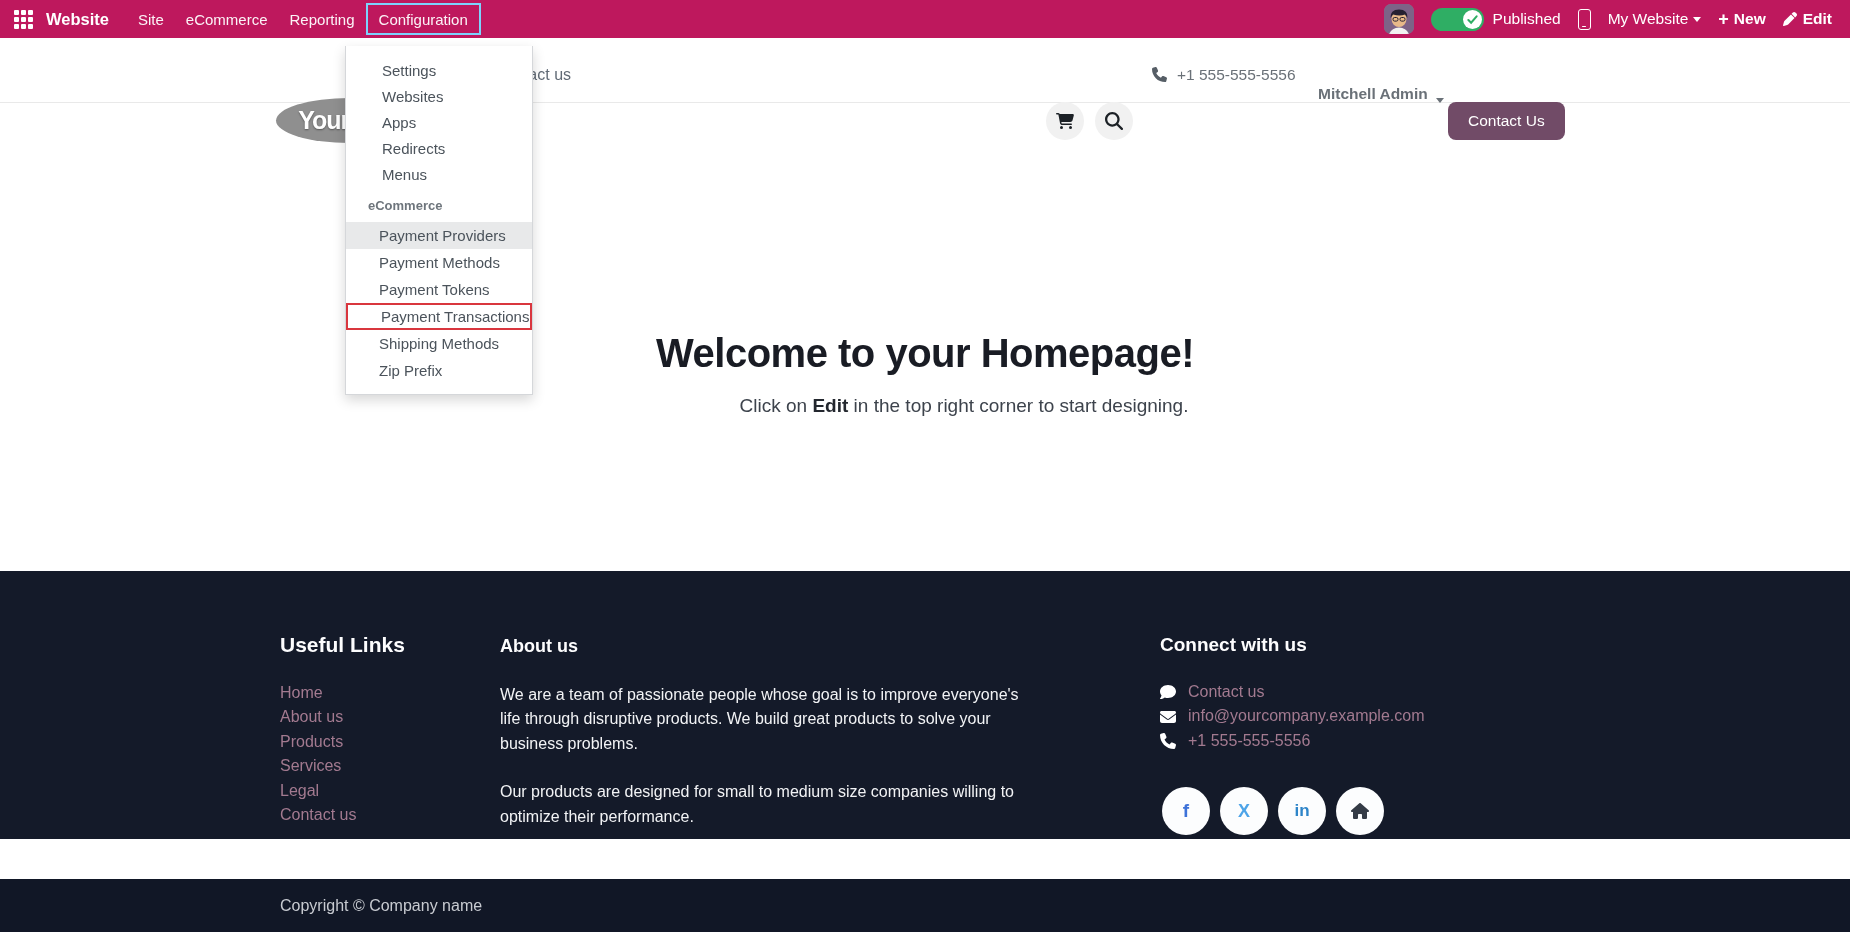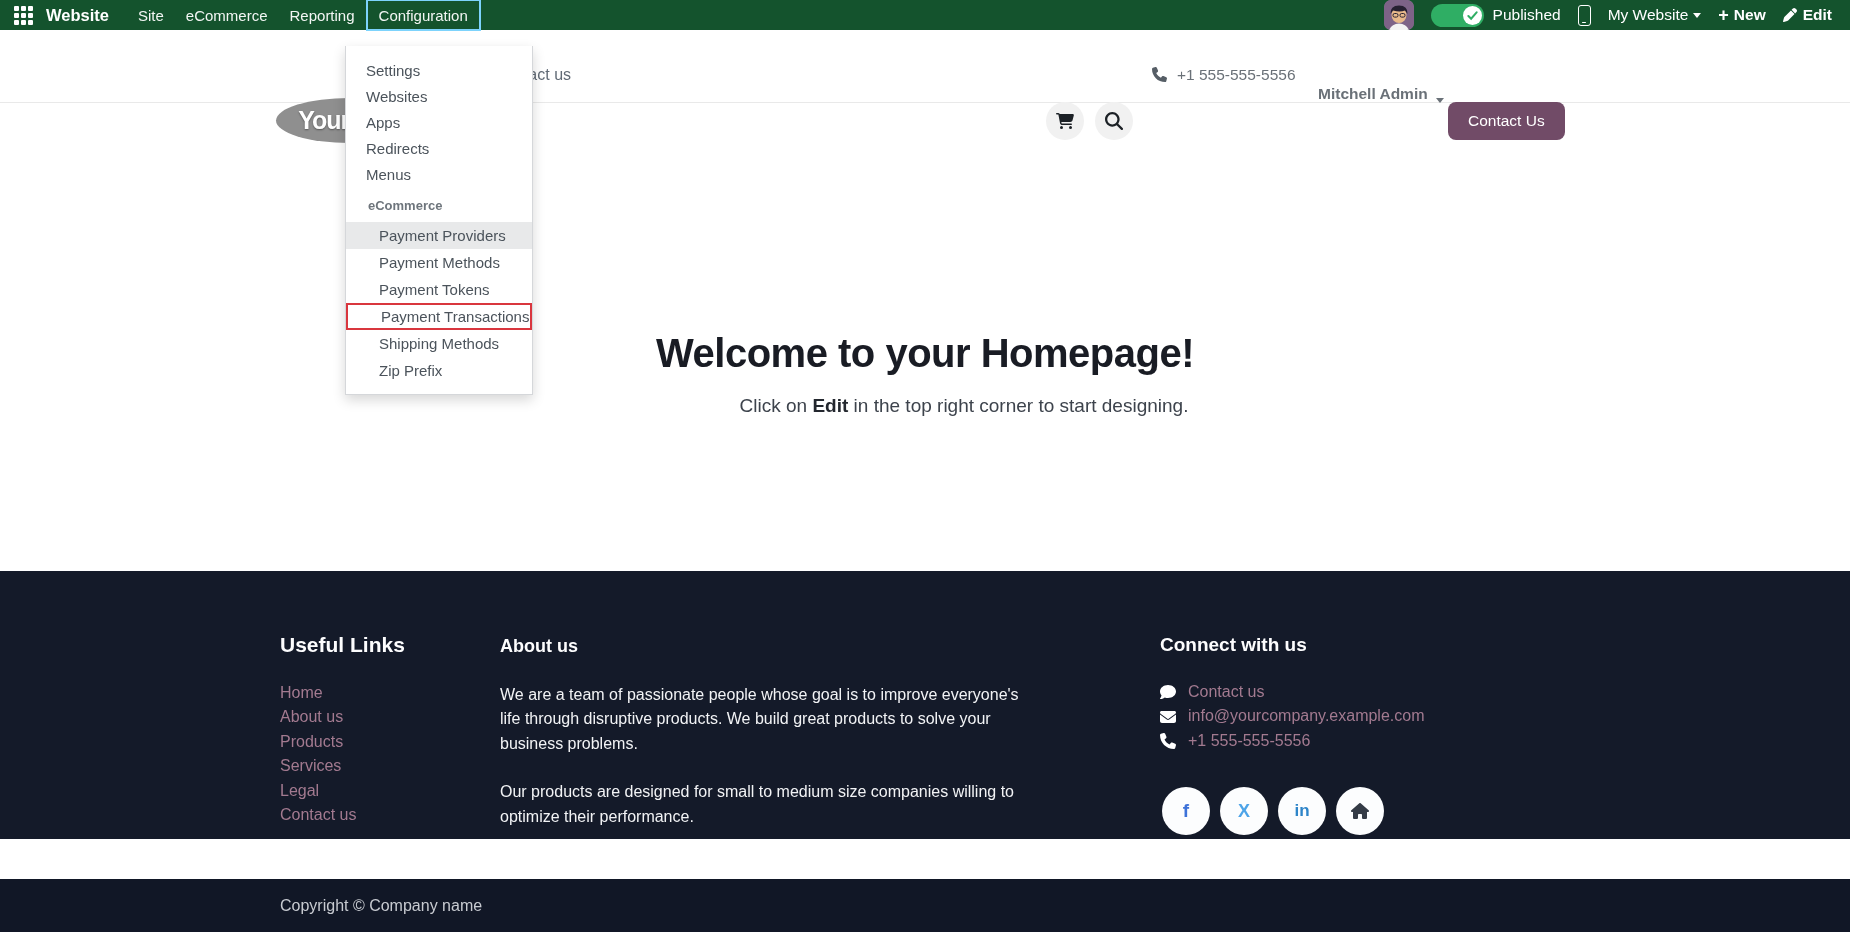--- a/index.html
+++ b/index.html
@@ -1,20 +1,20 @@
 <!DOCTYPE html>
 <html><head>
 <meta charset="utf-8">
 <style>
   * { margin:0; padding:0; box-sizing:border-box; }
   html,body { width:1850px; height:932px; background:#fff; font-family:"Liberation Sans","DejaVu Sans",sans-serif; overflow:hidden; }
   .stage { position:relative; width:1850px; height:932px; }
 
   
-  .topbar { position:absolute; left:0; top:0; width:1850px; height:30px; background:#14532d; display:flex; align-items:center; color:#fff; z-index:200; }
+  .topbar { position:absolute; left:0; top:0; width:1850px; height:38px; background:#be185d; display:flex; align-items:center; color:#fff; z-index:200; }
   .topbar-left { display:flex; align-items:center; padding-left:14px; }
   .grid-icon { width:19px; height:19px; display:grid; grid-template-columns:repeat(3,5px); grid-template-rows:repeat(3,5px); gap:2px; margin-right:13px; cursor:pointer; }
   .grid-icon span { background:#fff; border-radius:1px; }
   .brand { font-size:16.5px; font-weight:bold; margin-right:18px; cursor:pointer; }
   .topmenu { display:flex; align-items:center; height:46px; }
   .topmenu-item { font-size:15px; padding:0 11px; height:46px; display:flex; align-items:center; cursor:pointer; color:rgba(255,255,255,.95); }
   .topmenu-item.annotated-box { border:2px solid #7dd3fc; height:32px; }
   .topbar-right { margin-left:auto; display:flex; align-items:center; gap:17px; padding-right:18px; }
   .avatar { width:30px; height:30px; border-radius:7px; background:#8a7090; overflow:hidden; flex:0 0 auto; cursor:pointer; }
   .toggle-group { display:flex; align-items:center; gap:9px; cursor:pointer; }
@@ -42,21 +42,21 @@
   .hdr-circle.cart { left:1046px; }
   .hdr-circle.search { left:1095px; }
   .hdr-phone { position:absolute; left:1152px; top:0; height:57px; display:flex; align-items:center; gap:10px; font-size:15.5px; color:#6a7178; cursor:pointer; }
   .hdr-phone svg { width:15px; height:15px; fill:#565e66; }
   .hdr-user { position:absolute; left:1318px; top:0; height:57px; display:flex; align-items:flex-end; gap:8px; font-size:15.5px; font-weight:bold; color:#6a7178; cursor:pointer; }
   .caret-gray { width:0; height:0; border-left:4.5px solid transparent; border-right:4.5px solid transparent; border-top:5px solid #6a7178; display:inline-block; }
   .contact-btn { position:absolute; left:1448px; top:56px; height:38px; padding:0 20px; background:#714b67; color:#fff; font-size:15.5px; border:none; border-radius:8px; cursor:pointer; display:flex; align-items:center; }
 
   
   .dropdown { position:absolute; left:345px; top:46px; width:188px; background:#fff; border:1px solid #d5d7da; border-top:none; box-shadow:0 5px 12px rgba(0,0,0,.16); z-index:300; padding:12px 0 10px 0; }
-  .dd-item { height:26px; line-height:26px; padding-left:20px; font-size:15px; color:#4b535b; cursor:pointer; white-space:nowrap; }
+  .dd-item { height:26px; line-height:26px; padding-left:36px; font-size:15px; color:#4b535b; cursor:pointer; white-space:nowrap; }
   .dd-section { margin-top:6px; height:24px; line-height:24px; padding-left:22px; font-size:13px; font-weight:bold; color:#6e757c; }
   .dd-sub { height:27px; line-height:27px; padding-left:33px; font-size:15px; color:#4b535b; cursor:pointer; white-space:nowrap; }
   .dd-sub.first { margin-top:4px; }
   .dd-sub.highlight { background:#e8e9ea; }
   .dd-sub.annotated-box { border:2px solid #d9363e; line-height:23px; }
 
   
   .main { position:absolute; left:0; top:103px; width:1850px; height:468px; background:#fff; }
   .welcome { position:absolute; left:0; top:228px; width:1850px; text-align:center; font-size:40px; color:#191c24; font-weight:600; letter-spacing:-.5px; }
   .welcome b { font-weight:700; }

